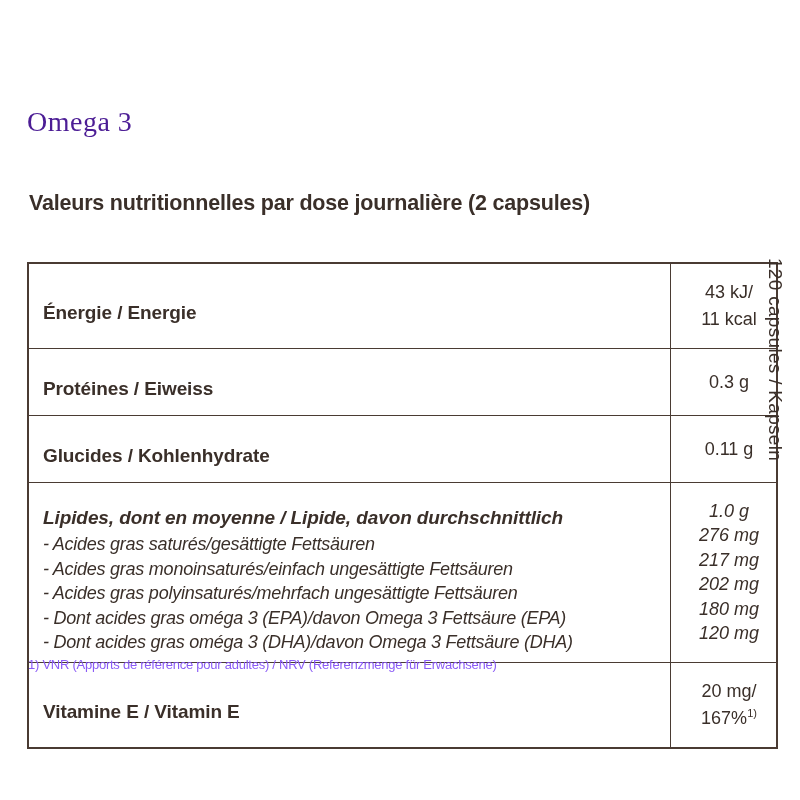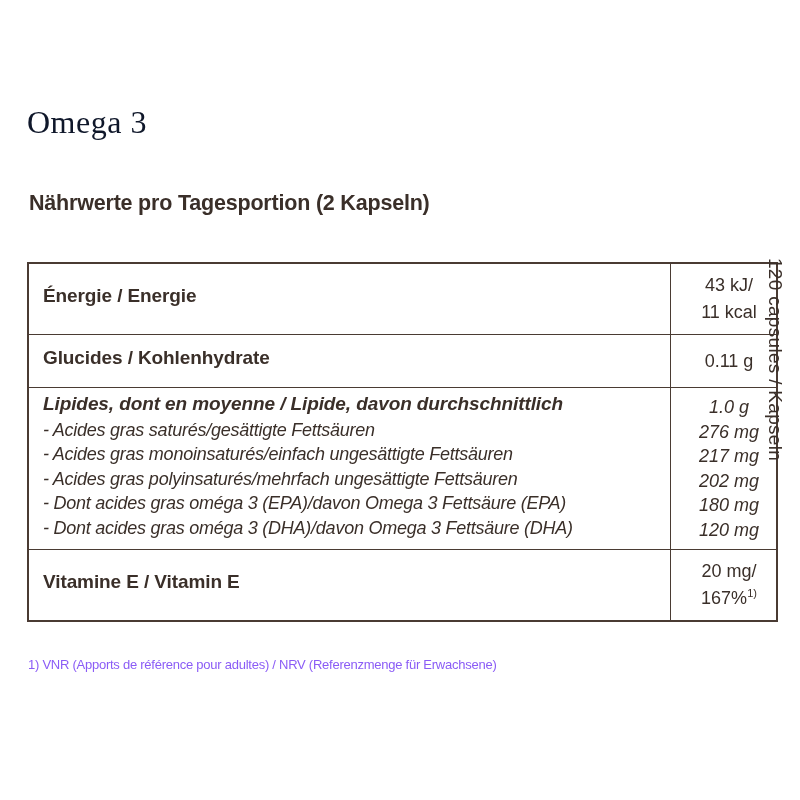--- a/index.html
+++ b/index.html
@@ -16,24 +16,24 @@
     color: #3d322c;
     -webkit-font-smoothing: antialiased;
   }
 
   
   #product-title {
     position: absolute;
     left: 27px;
     top: 97px;
     font-family: "Liberation Serif", serif;
-    font-size: 32px;
+    font-size: 28px;
     line-height: 50px;
     letter-spacing: 0.5px;
-    color: #0f172a;
+    color: #4c1d95;
     white-space: nowrap;
   }
 
   
   #nutrition-heading {
     position: absolute;
     left: 29px;
     top: 190px;
     width: 730px;
     font-size: 21.5px;
@@ -58,21 +58,21 @@
     table-layout: fixed;
   }
   #nutrition-table td {
     border: 1.5px solid #4a3b33;
     padding: 0;
     vertical-align: middle;
     color: #3a2f29;
   }
   #nutrition-table tr > td.label-cell {
     width: 627px;
-    padding: 0 0 7px 14px;
+    padding: 21px 0 7px 14px;
   }
   #nutrition-table tr > td.value-cell {
     width: 94px;
     padding: 7px 0 7px 11px;
   }
 
   .lbl-main {
     font-size: 19px;
     font-weight: bold;
     line-height: 28px;
@@ -133,36 +133,44 @@
     transform: rotate(90deg) translate(0, -24px);
     white-space: nowrap;
   }
 </style>
 </head>
 <body>
 
 <div id="product-title">Omega 3</div>
 
 <div id="nutrition-heading">
-  <span class="hl">Nährwerte pro Tagesportion (2 Kapseln)</span>
+  <span class="hl">Valeurs nutritionnelles par dose journalière (2 capsules)</span>
 </div>
 
 <table id="nutrition-table">
   <tbody>
 
     <tr class="row-energy">
       <td class="label-cell">
         <div class="lbl-main">Énergie / Energie</div>
       </td>
       <td class="value-cell">
         <div class="val val-tall">43 kJ/</div>
         <div class="val val-tall">11 kcal</div>
       </td>
     </tr>
 
+    <tr class="row-simple">
+      <td class="label-cell">
+        <div class="lbl-main">Protéines / Eiweiss</div>
+      </td>
+      <td class="value-cell">
+        <div class="val">0.3 g</div>
+      </td>
+    </tr>
 
     <tr class="row-simple">
       <td class="label-cell">
         <div class="lbl-main">Glucides / Kohlenhydrate</div>
       </td>
       <td class="value-cell">
         <div class="val">0.11 g</div>
       </td>
     </tr>
 

